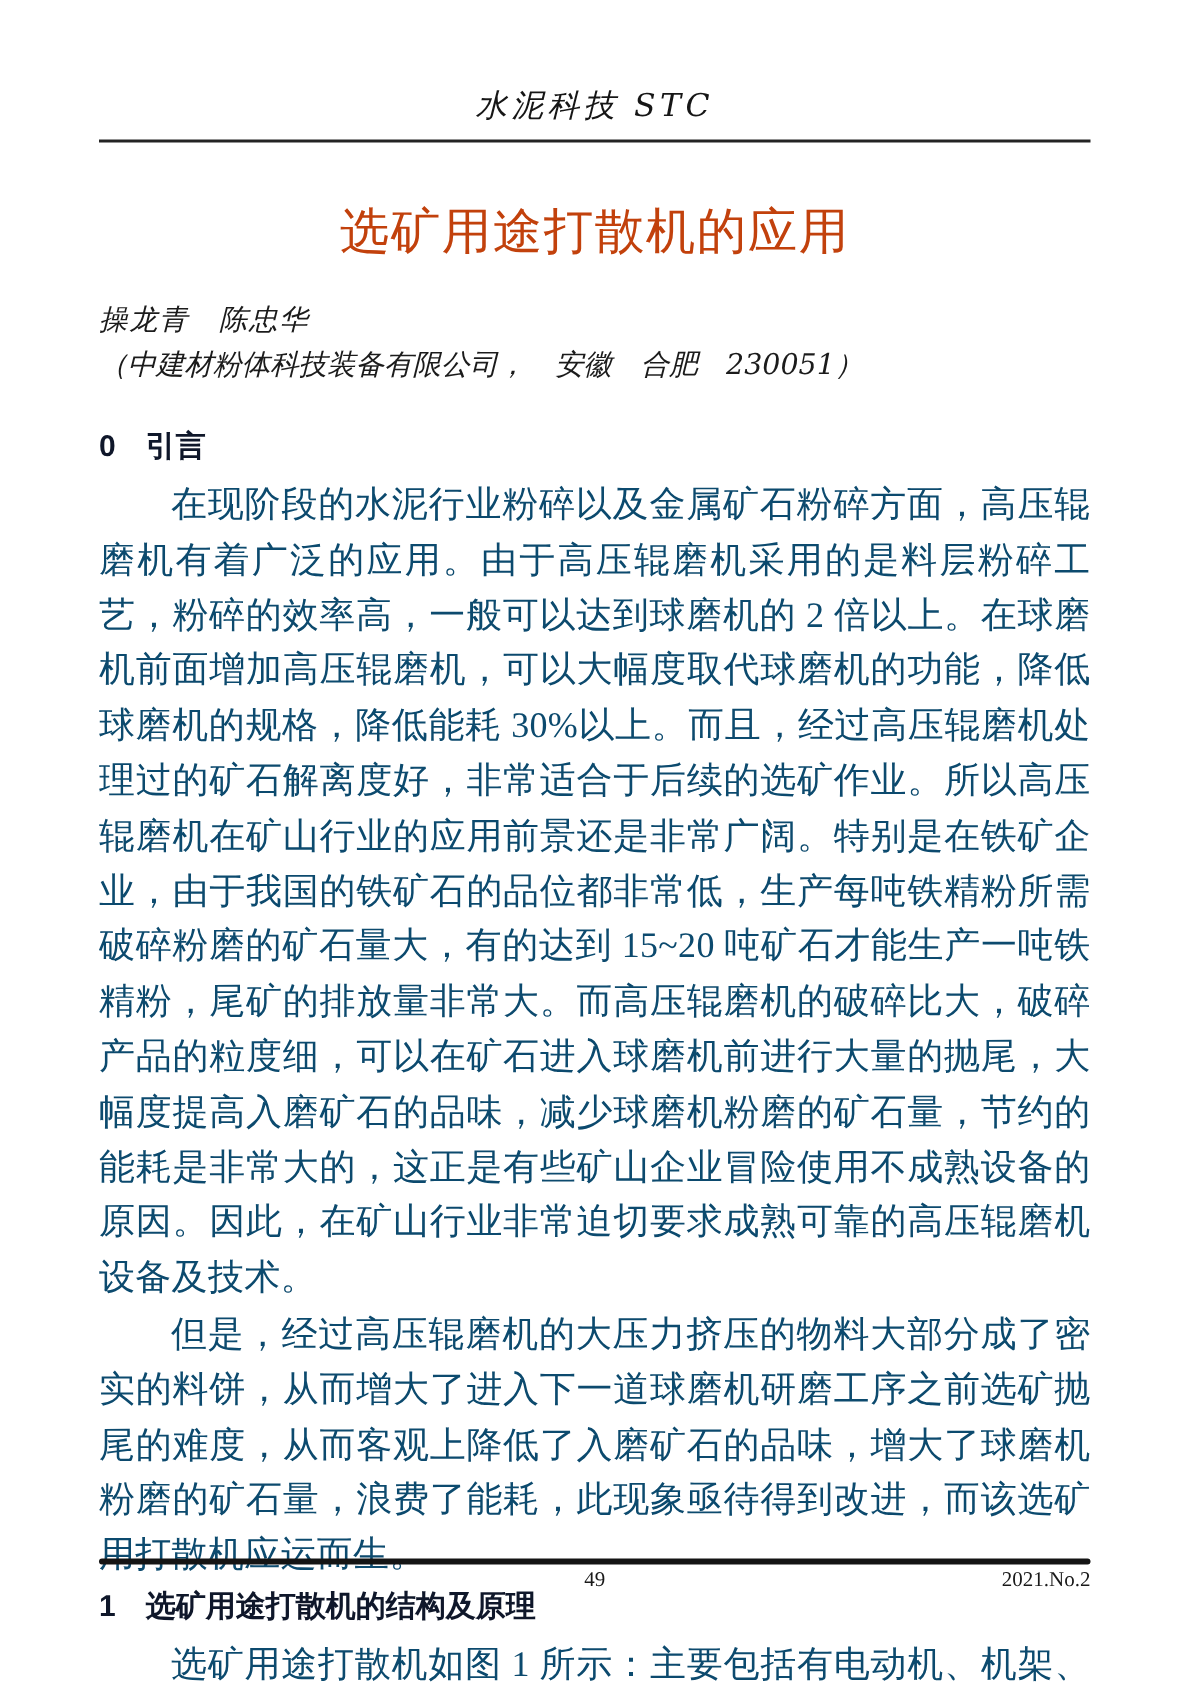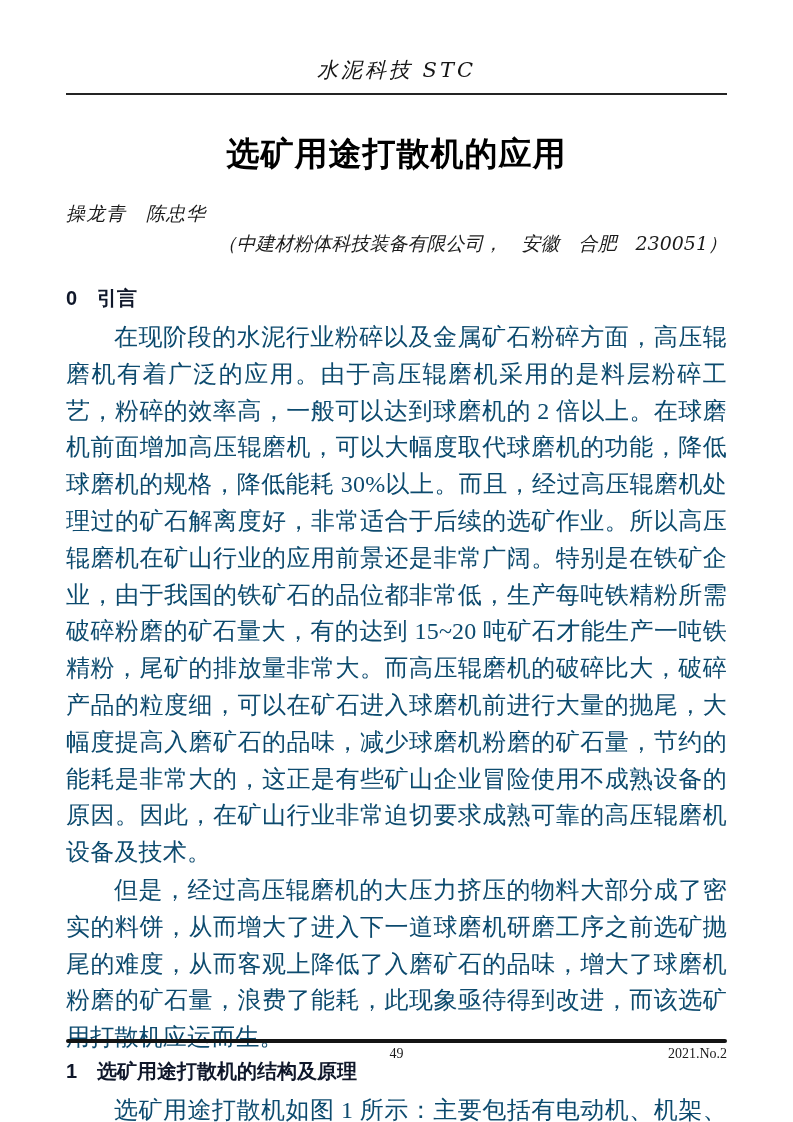--- a/index.html
+++ b/index.html
@@ -28,38 +28,38 @@
     margin-top: 10px;
     height: 0;
     border-top: 2px solid #242424;
   }
 
   
   .article-title {
     margin-top: 38px;
     text-align: center;
     font-family: "Liberation Sans", "DejaVu Sans", sans-serif;
-    font-weight: 700;
+    font-weight: 400;
     font-size: 33px;
     line-height: 42px;
     letter-spacing: 1px;
-    color: #000000;
+    color: #c2410c;
   }
   .authors {
     margin-top: 26px;
     text-align: left;
     font-family: "DejaVu Serif", serif;
     font-style: italic;
     font-size: 19px;
     line-height: 25px;
     letter-spacing: 1px;
   }
   .affiliation {
     margin-top: 4px;
-    text-align: right;
+    text-align: left;
     font-family: "DejaVu Serif", serif;
     font-style: italic;
     font-size: 19px;
     line-height: 26px;
   }
 
   
   .section-heading {
     margin-top: 29px;
     font-family: "Liberation Sans", "DejaVu Sans", sans-serif;

